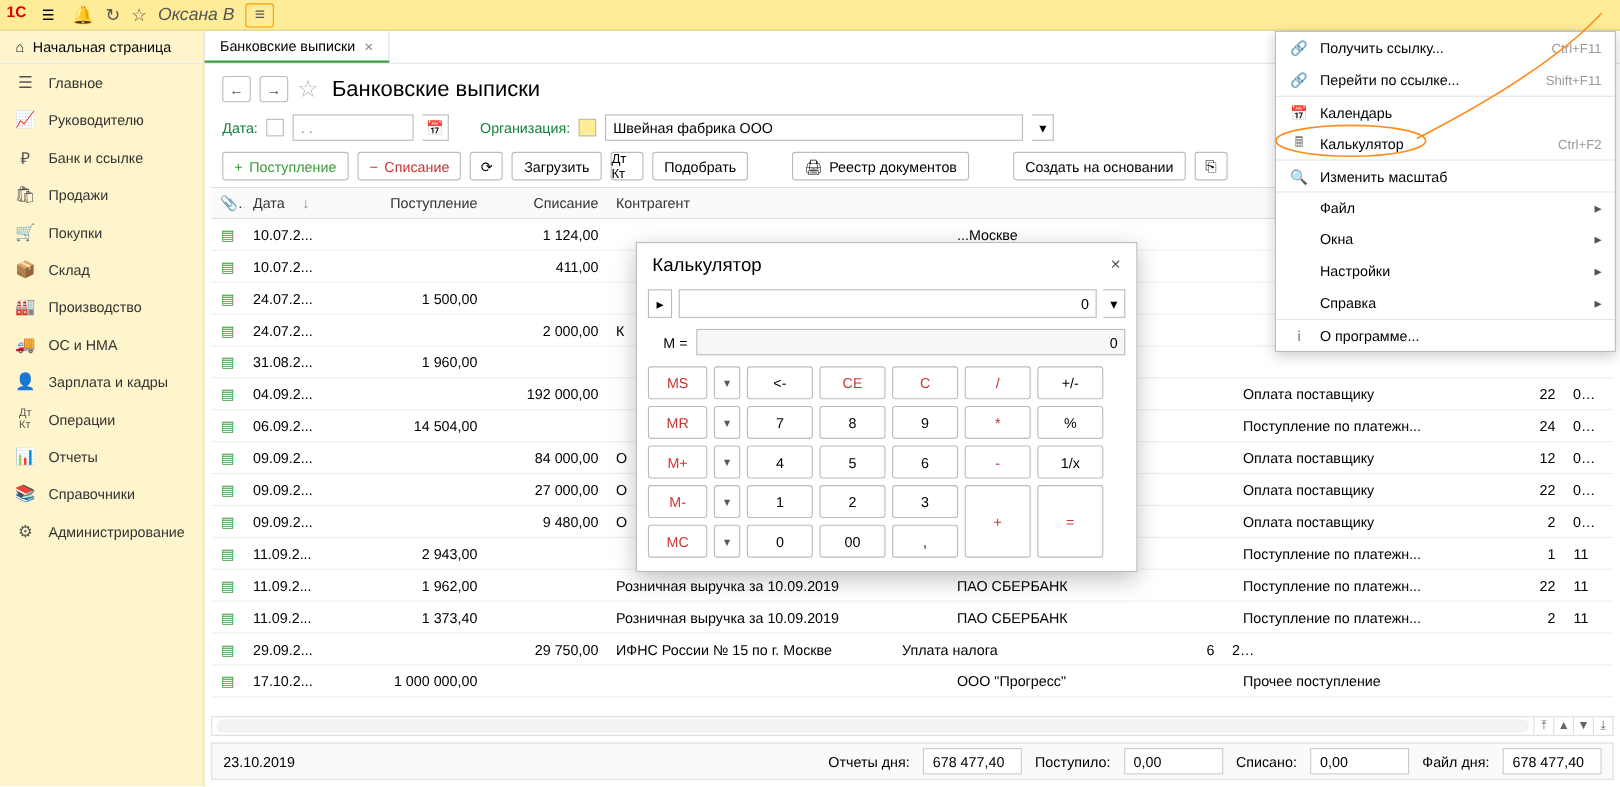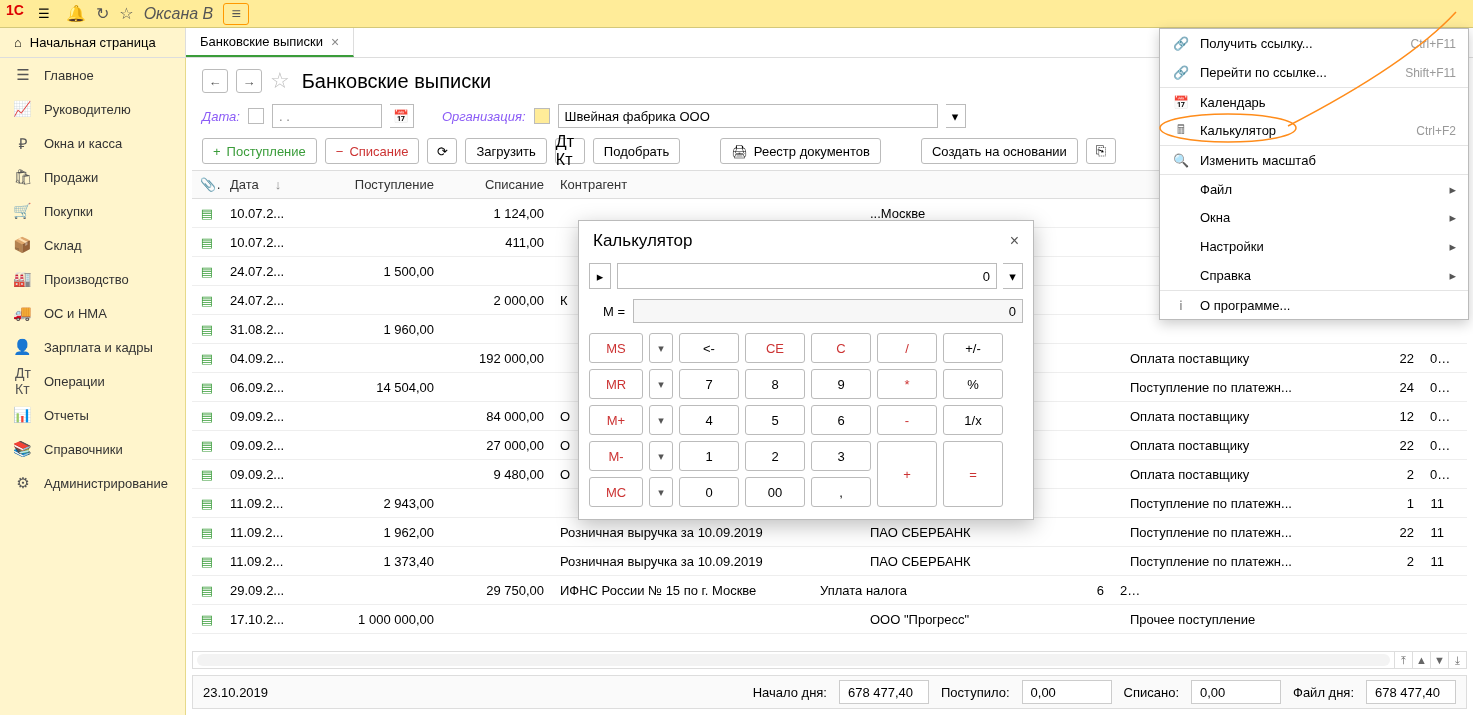--- a/index.html
+++ b/index.html
@@ -24,21 +24,21 @@
 .sidebar .item { display: flex; align-items: center; gap: 12px; padding: 8px 14px; cursor: pointer; color: #333; }
 .sidebar .icon { width: 18px; height: 18px; display: inline-flex; align-items: center; justify-content: center; color: #555; font-size: 15px; }
 
 .main { flex: 1; display: flex; flex-direction: column; background: #fff; position: relative; }
 .main-header { padding: 10px 16px 6px; display: flex; align-items: center; gap: 8px; }
 .nav-arrow { width: 26px; height: 24px; border: 1px solid #bbb; background: #fff; border-radius: 3px; display: inline-flex; align-items: center; justify-content: center; cursor: pointer; color: #555; }
 .star { color: #bbb; font-size: 22px; cursor: pointer; }
 .page-title { font-size: 20px; margin-left: 4px; }
 
 .filter-row { padding: 4px 16px; display: flex; align-items: center; gap: 8px; }
-.filter-row label { color: #8b5cf6; font-style: italic; }
+.filter-row label { color: #15803d; }
 .filter-row .chk { width: 16px; height: 16px; border: 1px solid #bbb; }
 .filter-row .date-input { width: 110px; height: 24px; border: 1px solid #bbb; padding: 0 6px; display: flex; align-items: center; color: #888; }
 .filter-row .cal-btn { width: 24px; height: 24px; border: 1px solid #bbb; border-left: none; display: inline-flex; align-items: center; justify-content: center; cursor: pointer; }
 .filter-row .org-input { width: 380px; height: 24px; border: 1px solid #bbb; padding: 0 6px; display: flex; align-items: center; }
 .filter-row .org-dd { width: 20px; height: 24px; border: 1px solid #bbb; border-left: none; display: inline-flex; align-items: center; justify-content: center; cursor: pointer; }
 
 .toolbar { padding: 6px 16px; display: flex; align-items: center; gap: 8px; }
 .btn { height: 26px; padding: 0 10px; border: 1px solid #bbb; background: #fff; border-radius: 3px; display: inline-flex; align-items: center; gap: 6px; cursor: pointer; }
 .btn.green { color: #3a9c3a; }
 .btn.red { color: #c33; }
@@ -133,21 +133,21 @@
     <div class="item">
         <span class="icon">☰</span>
         <span>Главное</span>
       </div>
     <div class="item">
         <span class="icon">📈</span>
         <span>Руководителю</span>
       </div>
     <div class="item">
         <span class="icon">₽</span>
-        <span>Окна и касса</span>
+        <span>Банк и ссылке</span>
       </div>
     <div class="item">
         <span class="icon">🛍</span>
         <span>Продажи</span>
       </div>
     <div class="item">
         <span class="icon">🛒</span>
         <span>Покупки</span>
       </div>
     <div class="item">
@@ -160,21 +160,21 @@
       </div>
     <div class="item">
         <span class="icon">🚚</span>
         <span>ОС и НМА</span>
       </div>
     <div class="item">
         <span class="icon">👤</span>
         <span>Зарплата и кадры</span>
       </div>
     <div class="item">
-        <span class="icon" style="font-size:14px;">Дт<br>Кт</span>
+        <span class="icon" style="font-size:10px;">Дт<br>Кт</span>
         <span>Операции</span>
       </div>
     <div class="item">
         <span class="icon">📊</span>
         <span>Отчеты</span>
       </div>
     <div class="item">
         <span class="icon">📚</span>
         <span>Справочники</span>
       </div>
@@ -212,21 +212,21 @@
       <span class="btn green">
           <span>+</span>
           <span>Поступление</span>
         </span>
       <span class="btn red">
           <span>−</span>
           <span>Списание</span>
         </span>
       <span class="btn icon-only">⟳</span>
       <span class="btn">Загрузить</span>
-      <span class="btn icon-only" style="font-size:16px;">Дт Кт</span>
+      <span class="btn icon-only" style="font-size:12px;">Дт Кт</span>
       <span class="btn">Подобрать</span>
       <span style="width:24px"></span>
       <span class="btn">
           <span>🖨</span>
           <span>Реестр документов</span>
         </span>
       <span style="width:24px"></span>
       <span class="btn">Создать на основании</span>
       <span class="btn icon-only">⎘</span>
     </div>
@@ -414,21 +414,21 @@
       <div class="scrollbar-h"></div>
       <span class="scrollbtn">⤒</span>
       <span class="scrollbtn">▲</span>
       <span class="scrollbtn">▼</span>
       <span class="scrollbtn">⤓</span>
     </div>
 
     <div class="statusbar">
       <span>23.10.2019</span>
       <span class="sb-spacer"></span>
-      <span>Начало дня:</span>
+      <span>Отчеты дня:</span>
       <span class="sb-box">678 477,40</span>
       <span>Поступило:</span>
       <span class="sb-box">0,00</span>
       <span>Списано:</span>
       <span class="sb-box">0,00</span>
       <span>Файл дня:</span>
       <span class="sb-box">678 477,40</span>
     </div>
   </div>
 </div>

